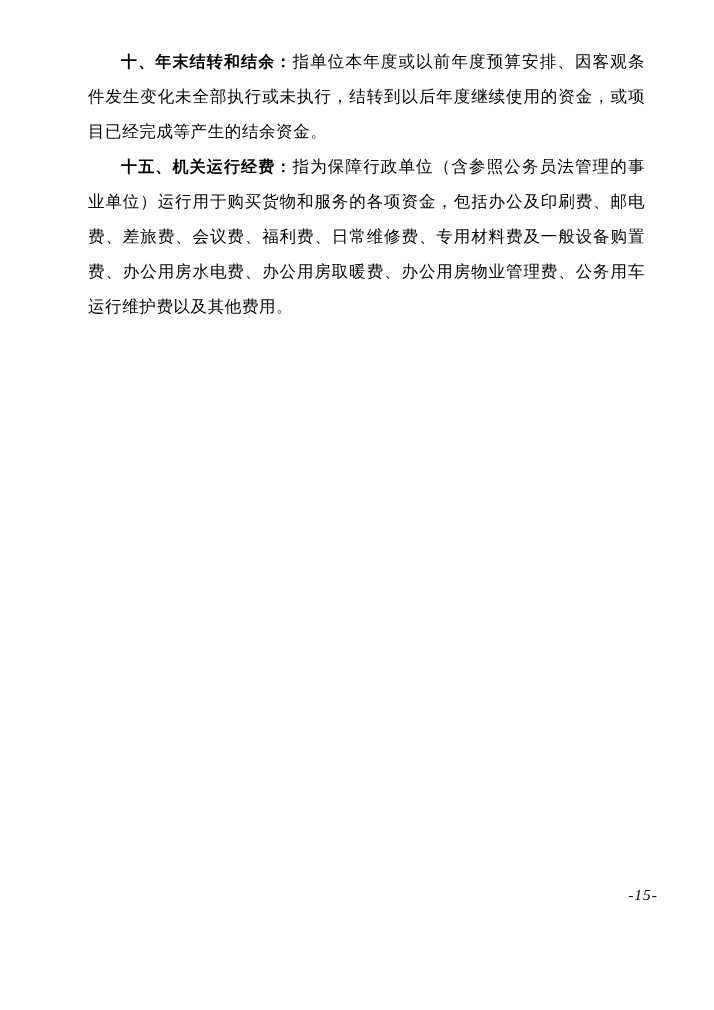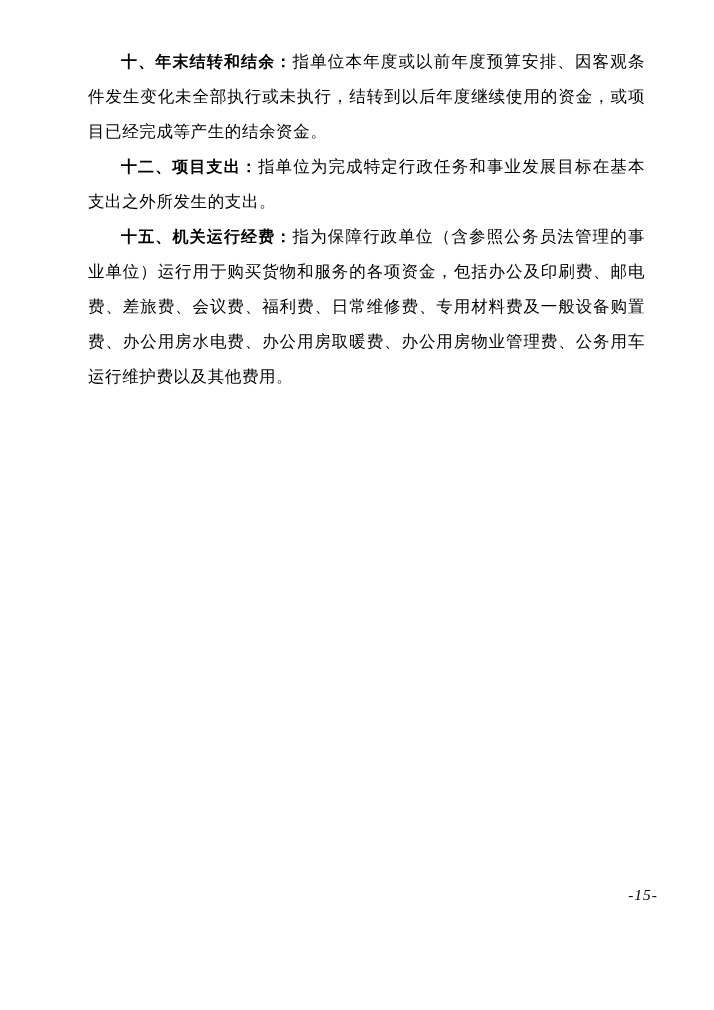--- a/index.html
+++ b/index.html
@@ -53,21 +53,20 @@
 </style>
 </head>
 <body>
 
 <div class="page">
   <div class="content">
 
     <p class="para"><span class="lead">十、年末结转和结余：</span><span>指单位本年度或以前年度预算安排、因客观条件发生变化未全部执行或未执行，结转到以后年度继续使用的资金，或项目已经完成等产生的结余资金。</span></p>
 
 
-    <p class="para"><span class="lead">十二、项目支出：</span><span>指单位为完成特定行政任务和事业发展目标在基本支出之外所发生的支出。</span></p>
 
 
 
     <p class="para"><span class="lead">十五、机关运行经费：</span><span>指为保障行政单位（含参照公务员法管理的事业单位）运行用于购买货物和服务的各项资金，包括办公及印刷费、邮电费、差旅费、会议费、福利费、日常维修费、专用材料费及一般设备购置费、办公用房水电费、办公用房取暖费、办公用房物业管理费、公务用车运行维护费以及其他费用。</span></p>
 
   </div>
 
   <div class="page-number">-15-</div>
 </div>
 

